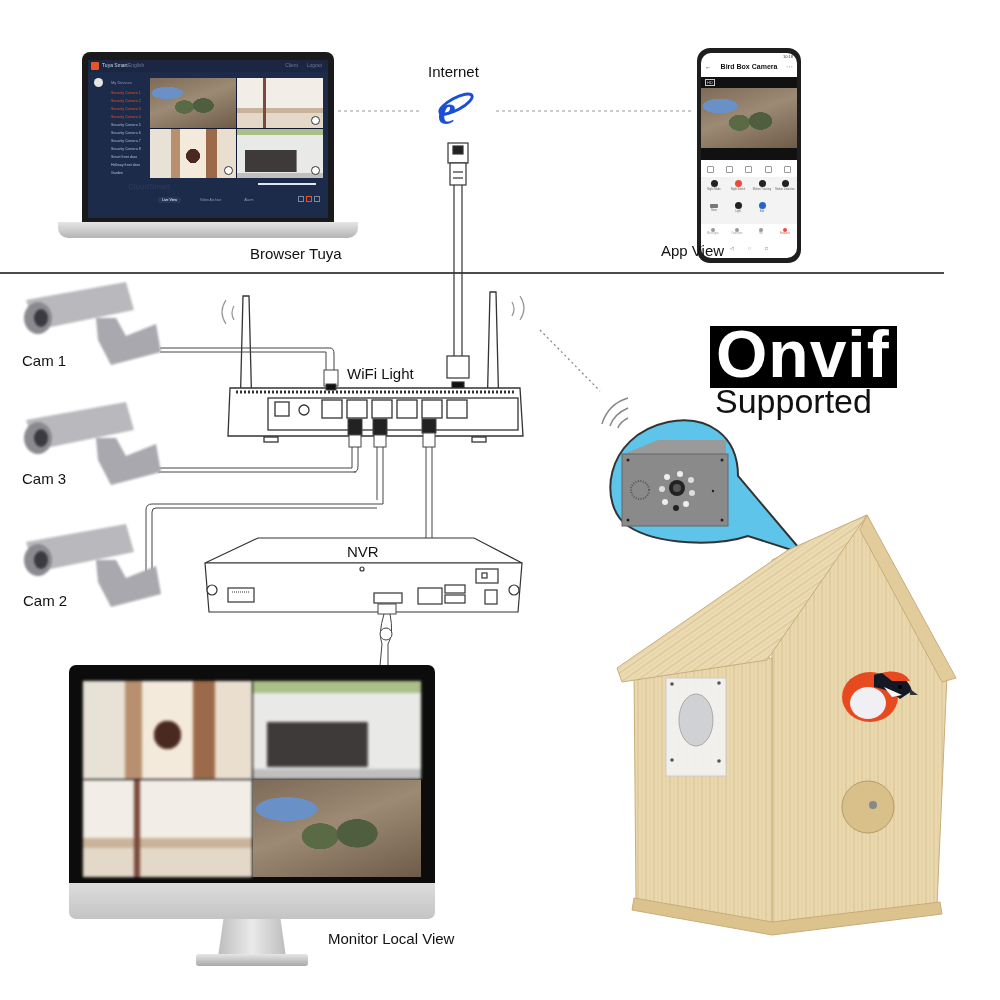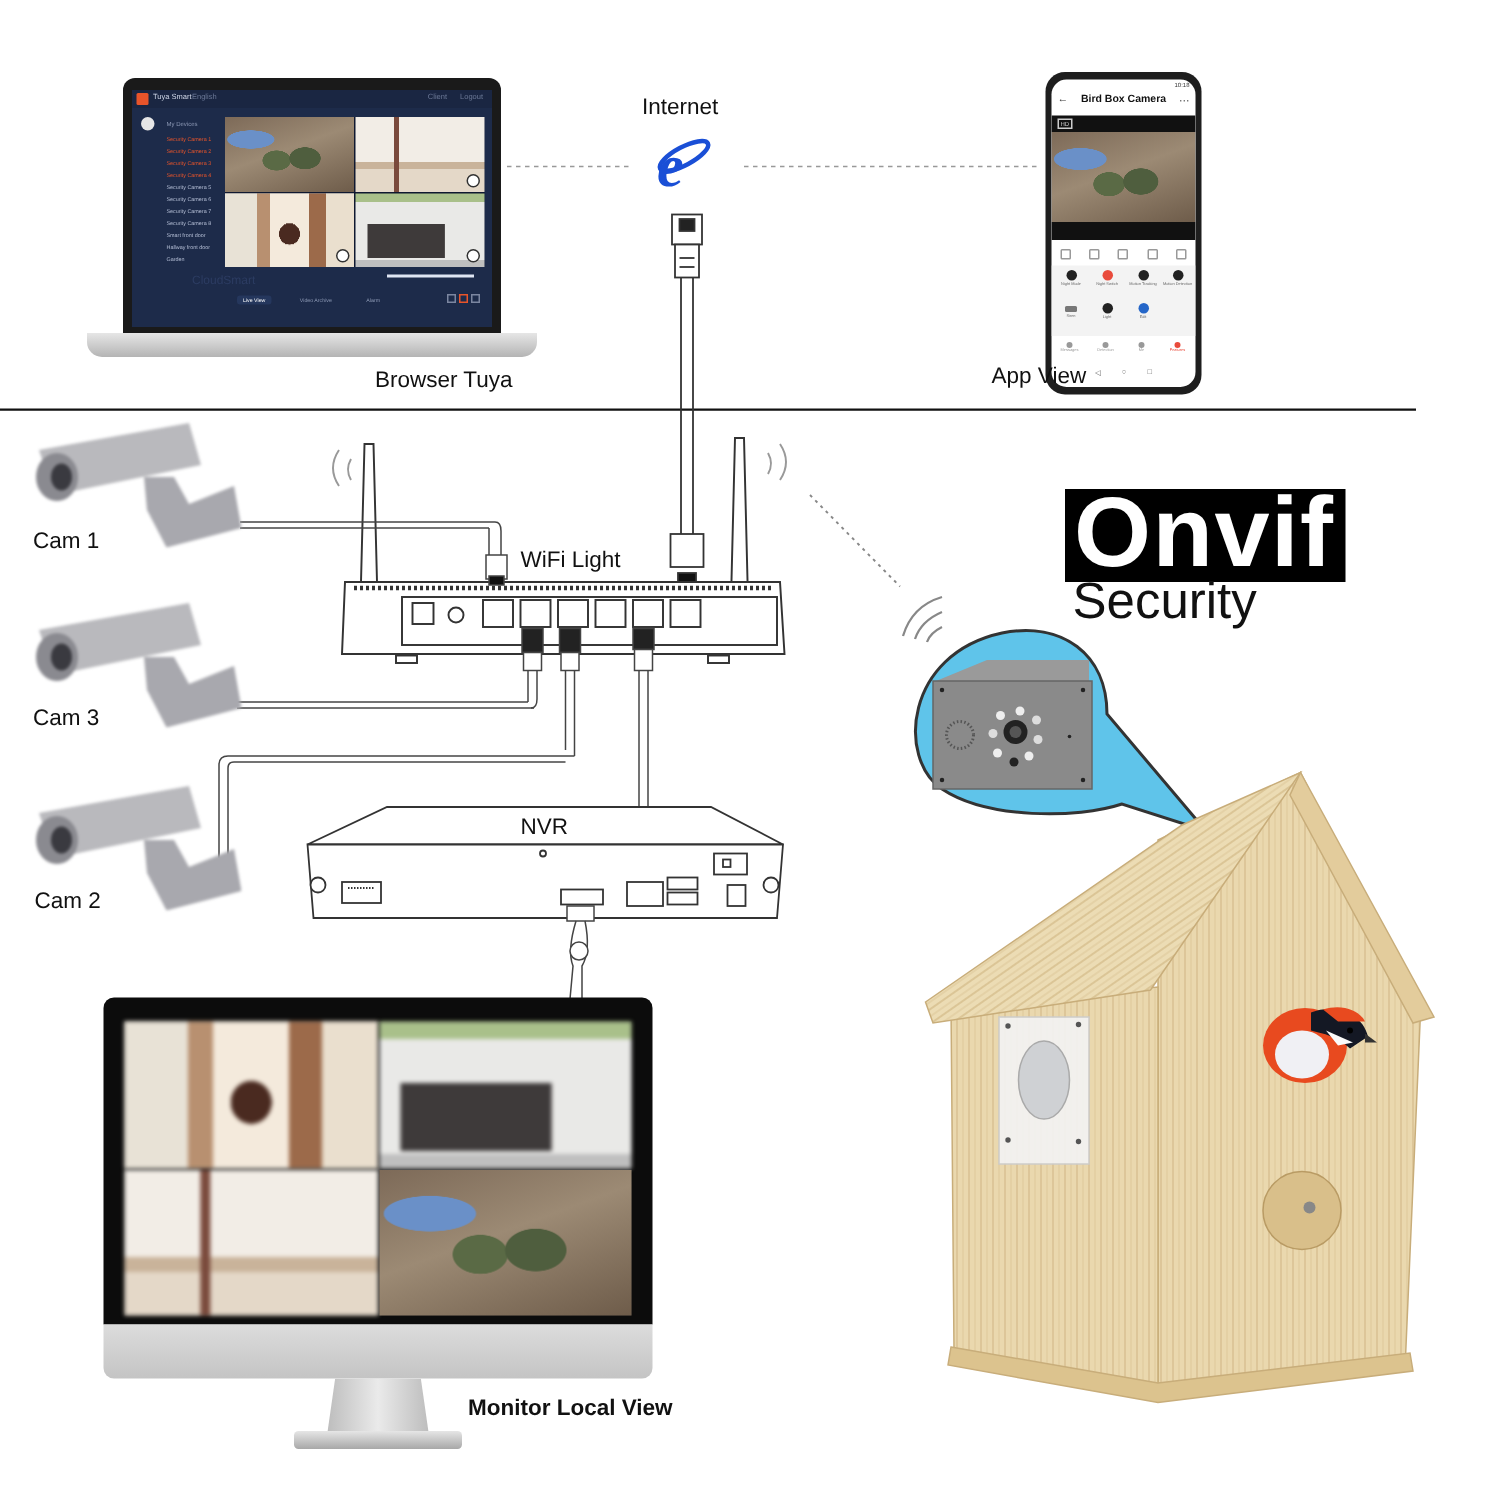--- a/index.html
+++ b/index.html
@@ -381,21 +381,21 @@
     <path d="M80 38 L100 38 L110 56 L140 44 L145 72 L95 85 L82 60 Z" fill="#a8a8ae"></path>
   </svg>
 </div>
 <span class="label" style="left:23px; top:592px;">Cam 2</span>
 
 <span class="label" style="left:347px; top:365px;">WiFi Light</span>
 <span class="label" style="left:347px; top:543px;">NVR</span>
 
 <div class="abs onvif-box"></div>
 <span class="onvif-text">Onvif</span>
-<span class="supported-text">Security</span>
+<span class="supported-text">Supported</span>
 
 <div class="abs" style="left:598px; top:396px; width:220px; height:170px;">
   <svg width="220" height="170" viewBox="0 0 220 170">
 
     <path d="M4 28 q6 -20 26 -26" fill="none" stroke="#888" stroke-width="1.5"></path>
     <path d="M12 30 q4 -12 18 -18" fill="none" stroke="#888" stroke-width="1.5"></path>
     <path d="M20 32 q2 -6 10 -10" fill="none" stroke="#888" stroke-width="1.5"></path>
 
     <path d="M70 26 C110 18 140 40 140 80 L206 158 L150 140 C120 150 60 150 30 130 C0 110 5 40 70 26 Z" fill="#5fc4ea" stroke="#333" stroke-width="2"></path>
 
@@ -472,13 +472,13 @@
   <div class="monitor-grid">
     <div class="feed img-hall"></div>
     <div class="feed img-garage"></div>
     <div class="feed img-living"></div>
     <div class="feed sharp img-birds"></div>
   </div>
 </div>
 <div class="abs monitor-chin"></div>
 <div class="abs monitor-neck"></div>
 <div class="abs monitor-foot"></div>
-<span class="label" style="left:312px; top:930px;font-weight:bold;">Monitor Local View</span>
+<span class="label" style="left:328px; top:930px;">Monitor Local View</span>
 
 </body></html>

